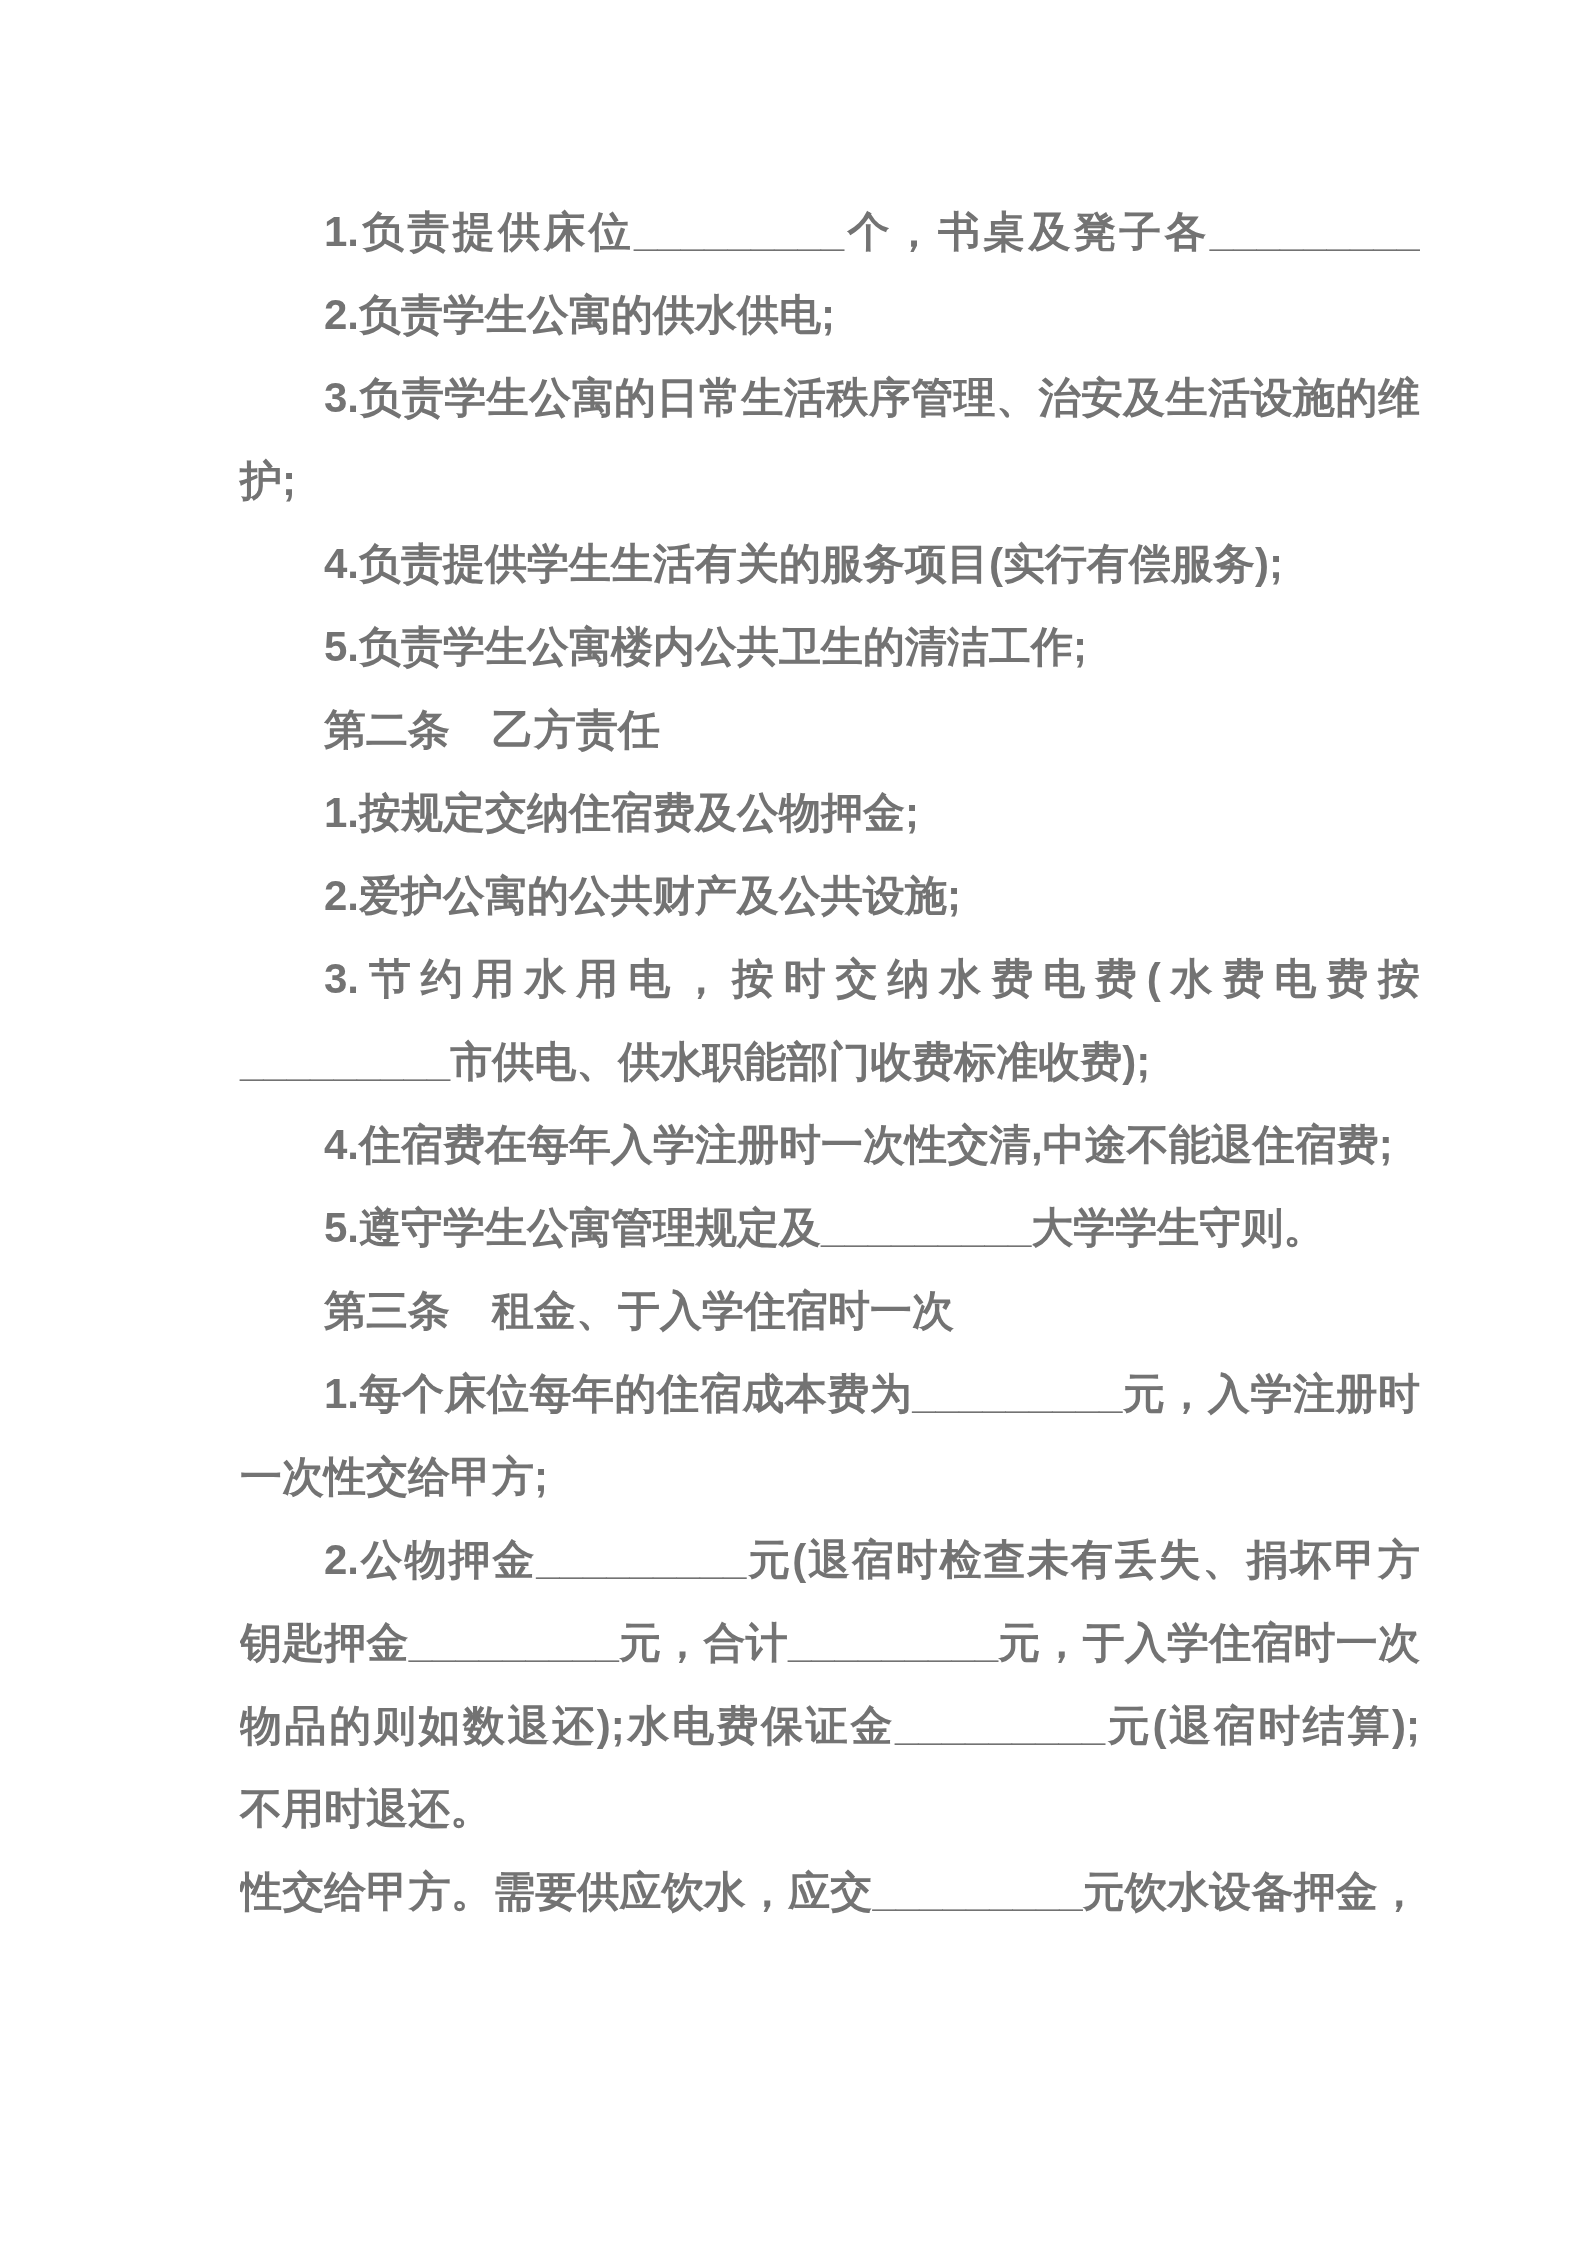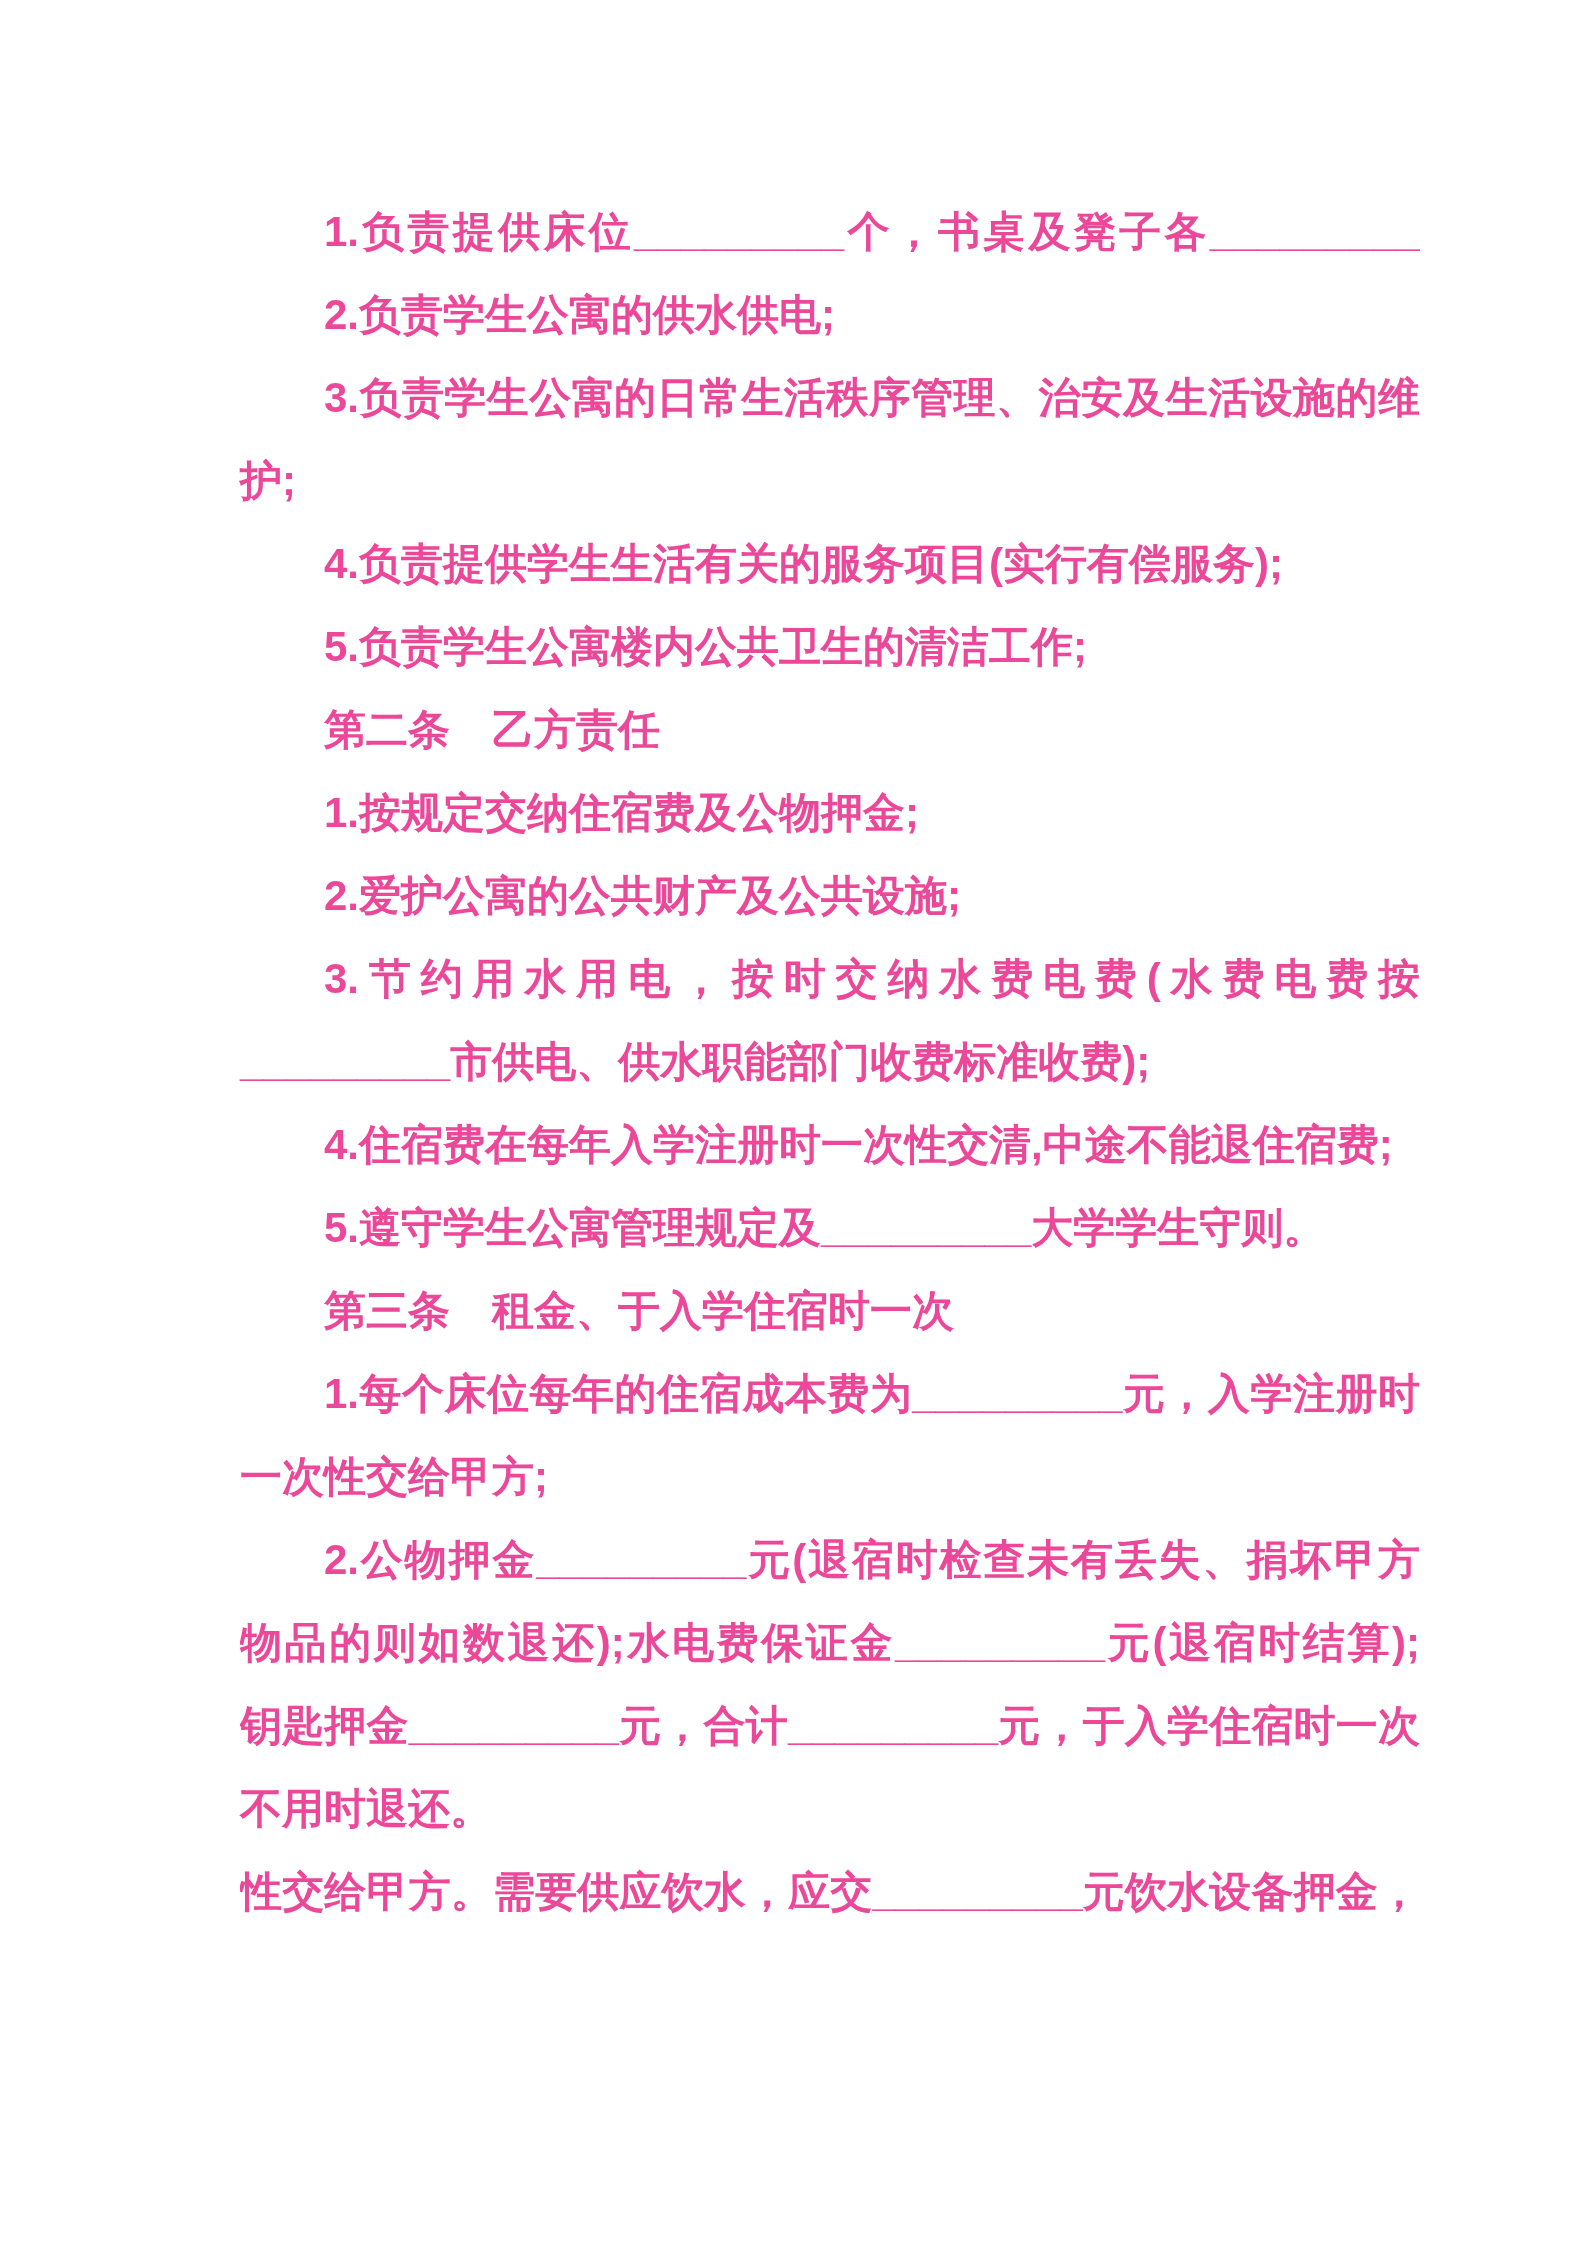--- a/index.html
+++ b/index.html
@@ -13,21 +13,21 @@
     height: 2244px;
     background: #ffffff;
     overflow: hidden;
     font-family: "Liberation Sans", sans-serif;
   }
   .doc {
     position: absolute;
     left: 240px;
     top: 190px;
     width: 1180px;
-    color: #ec4899;
+    color: #737373;
     font-size: 42px;
     font-weight: 700;
   }
   .line {
     height: 83px;
     line-height: 83px;
     white-space: pre;
     overflow: visible;
   }
   .line.indent {
@@ -59,18 +59,18 @@
       <div class="line indent">1.按规定交纳住宿费及公物押金;</div>
       <div class="line indent">2.爱护公寓的公共财产及公共设施;</div>
       <div class="line indent stretch">3.节约用水用电，按时交纳水费电费(水费电费按</div>
       <div class="line">_________市供电、供水职能部门收费标准收费);</div>
       <div class="line indent">4.住宿费在每年入学注册时一次性交清,中途不能退住宿费;</div>
       <div class="line indent">5.遵守学生公寓管理规定及_________大学学生守则。</div>
       <div class="line indent">第三条　租金、于入学住宿时一次</div>
       <div class="line indent stretch">1.每个床位每年的住宿成本费为_________元，入学注册时</div>
       <div class="line">一次性交给甲方;</div>
       <div class="line indent stretch">2.公物押金_________元(退宿时检查未有丢失、捐坏甲方</div>
+      <div class="line stretch">钥匙押金_________元，合计_________元，于入学住宿时一次</div>
       <div class="line stretch">物品的则如数退还);水电费保证金_________元(退宿时结算);</div>
-      <div class="line stretch">钥匙押金_________元，合计_________元，于入学住宿时一次</div>
       <div class="line">不用时退还。</div>
       <div class="line stretch">性交给甲方。需要供应饮水，应交_________元饮水设备押金，</div>
     </div>
 </div>
 
 </body></html>

